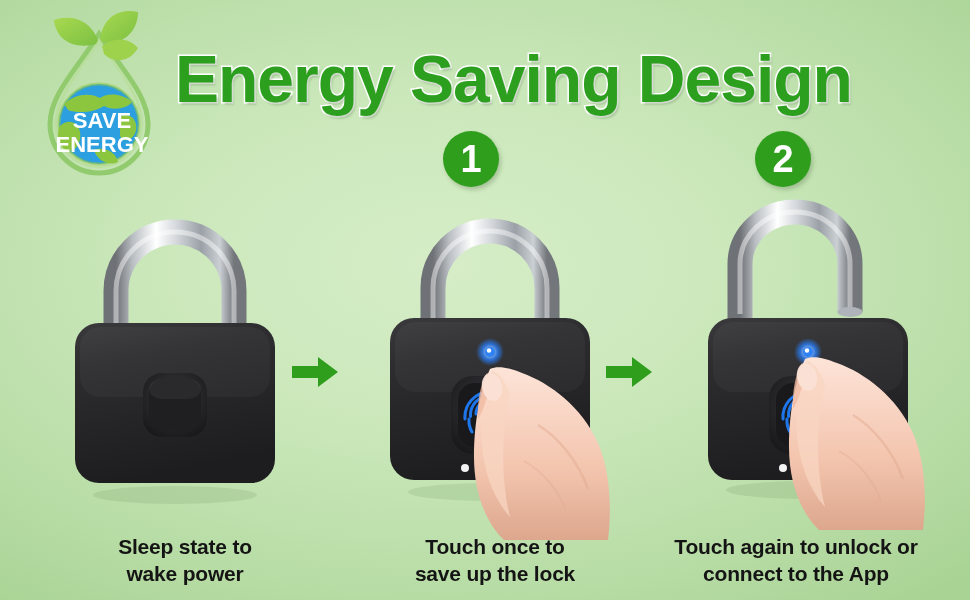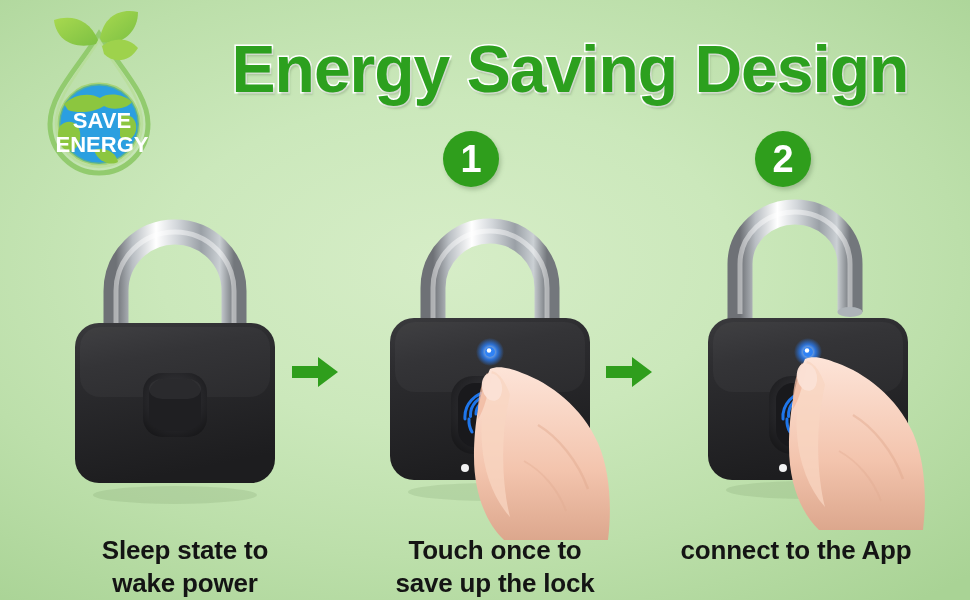--- a/index.html
+++ b/index.html
@@ -12,25 +12,25 @@
     background:
       radial-gradient(ellipse 78% 72% at 46% 44%, #d6edc7 0%, #cbe8bb 38%, #bcdfaa 68%, #a9d395 100%);
   }
 
   
   #logo{position:absolute;left:34px;top:6px;width:130px;height:185px;text-align:right;}
   #logo svg{display:block;width:130px;height:185px;}
 
   
   #title{
-    position:absolute;left:175px;top:36px;width:790px;
+    position:absolute;left:175px;top:46px;width:790px;
     font-size:66px;font-weight:bold;line-height:1;
     letter-spacing:-1px;
     color:#2ca01e;
-    text-align:center;
+    text-align:left;
     -webkit-text-stroke:3px #ffffff;
     paint-order:stroke fill;
     text-shadow:2px 3px 2px rgba(120,150,110,.35);
     white-space:nowrap;
   }
 
   
   .badge{
     position:absolute;width:56px;height:56px;border-radius:50%;
     background:#2f9e1c;color:#fff;
@@ -55,21 +55,21 @@
 
   
   .hand{position:absolute;width:190px;height:175px;}
   #hand2{left:430px;top:365px;}
   #hand3{left:745px;top:355px;}
   .hand svg{display:block;}
 
   
   .caption{
     position:absolute;text-align:center;
-    font-size:26px;font-weight:bold;line-height:1.28;
+    font-size:21px;font-weight:bold;line-height:1.28;
     color:#141414;letter-spacing:-.2px;
   }
   #cap1{left:35px;top:534px;width:300px;}
   #cap2{left:345px;top:534px;width:300px;}
   #cap3{left:628px;top:534px;width:336px;}
 </style>
 </head>
 <body>
 
 <div id="stage">
@@ -270,16 +270,17 @@
 
   <div class="caption" id="cap1">
     <div>Sleep state to</div>
     <div>wake power</div>
   </div>
   <div class="caption" id="cap2">
     <div>Touch once to</div>
     <div>save up the lock</div>
   </div>
   <div class="caption" id="cap3">
+    <div>Touch again to unlock or</div>
     <div>connect to the App</div>
   </div>
 
 </div>
 
 </body></html>

